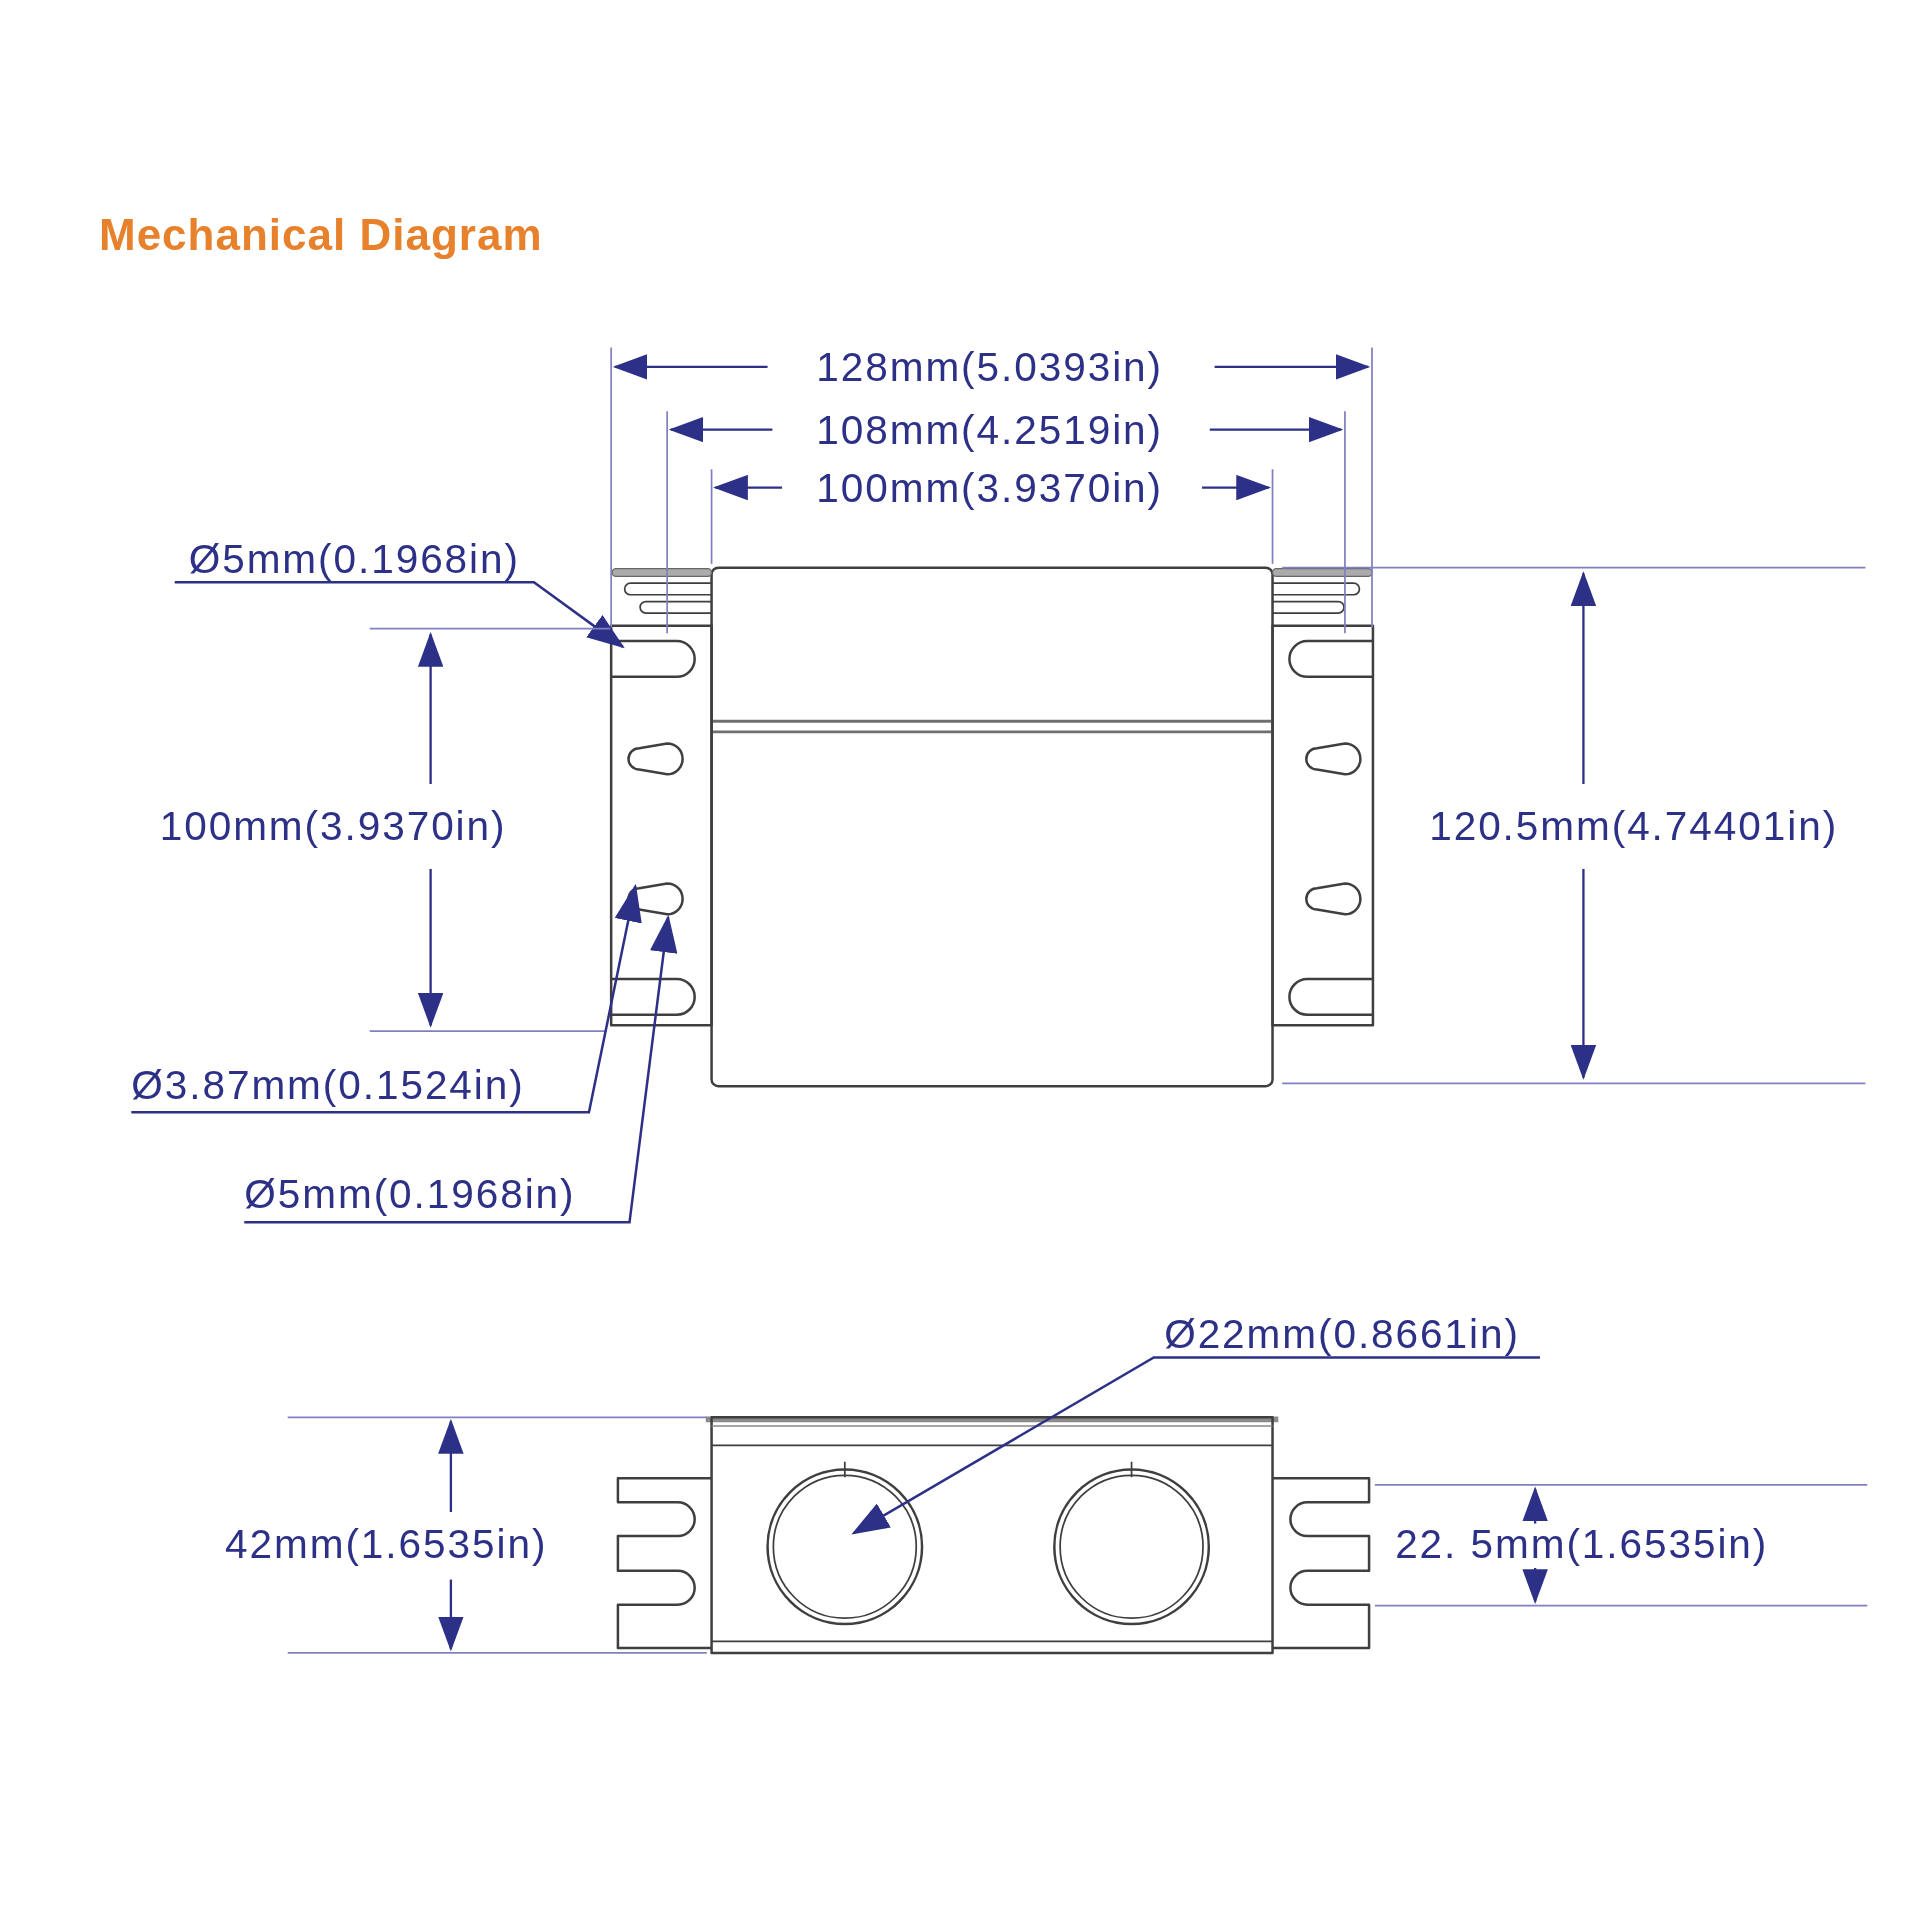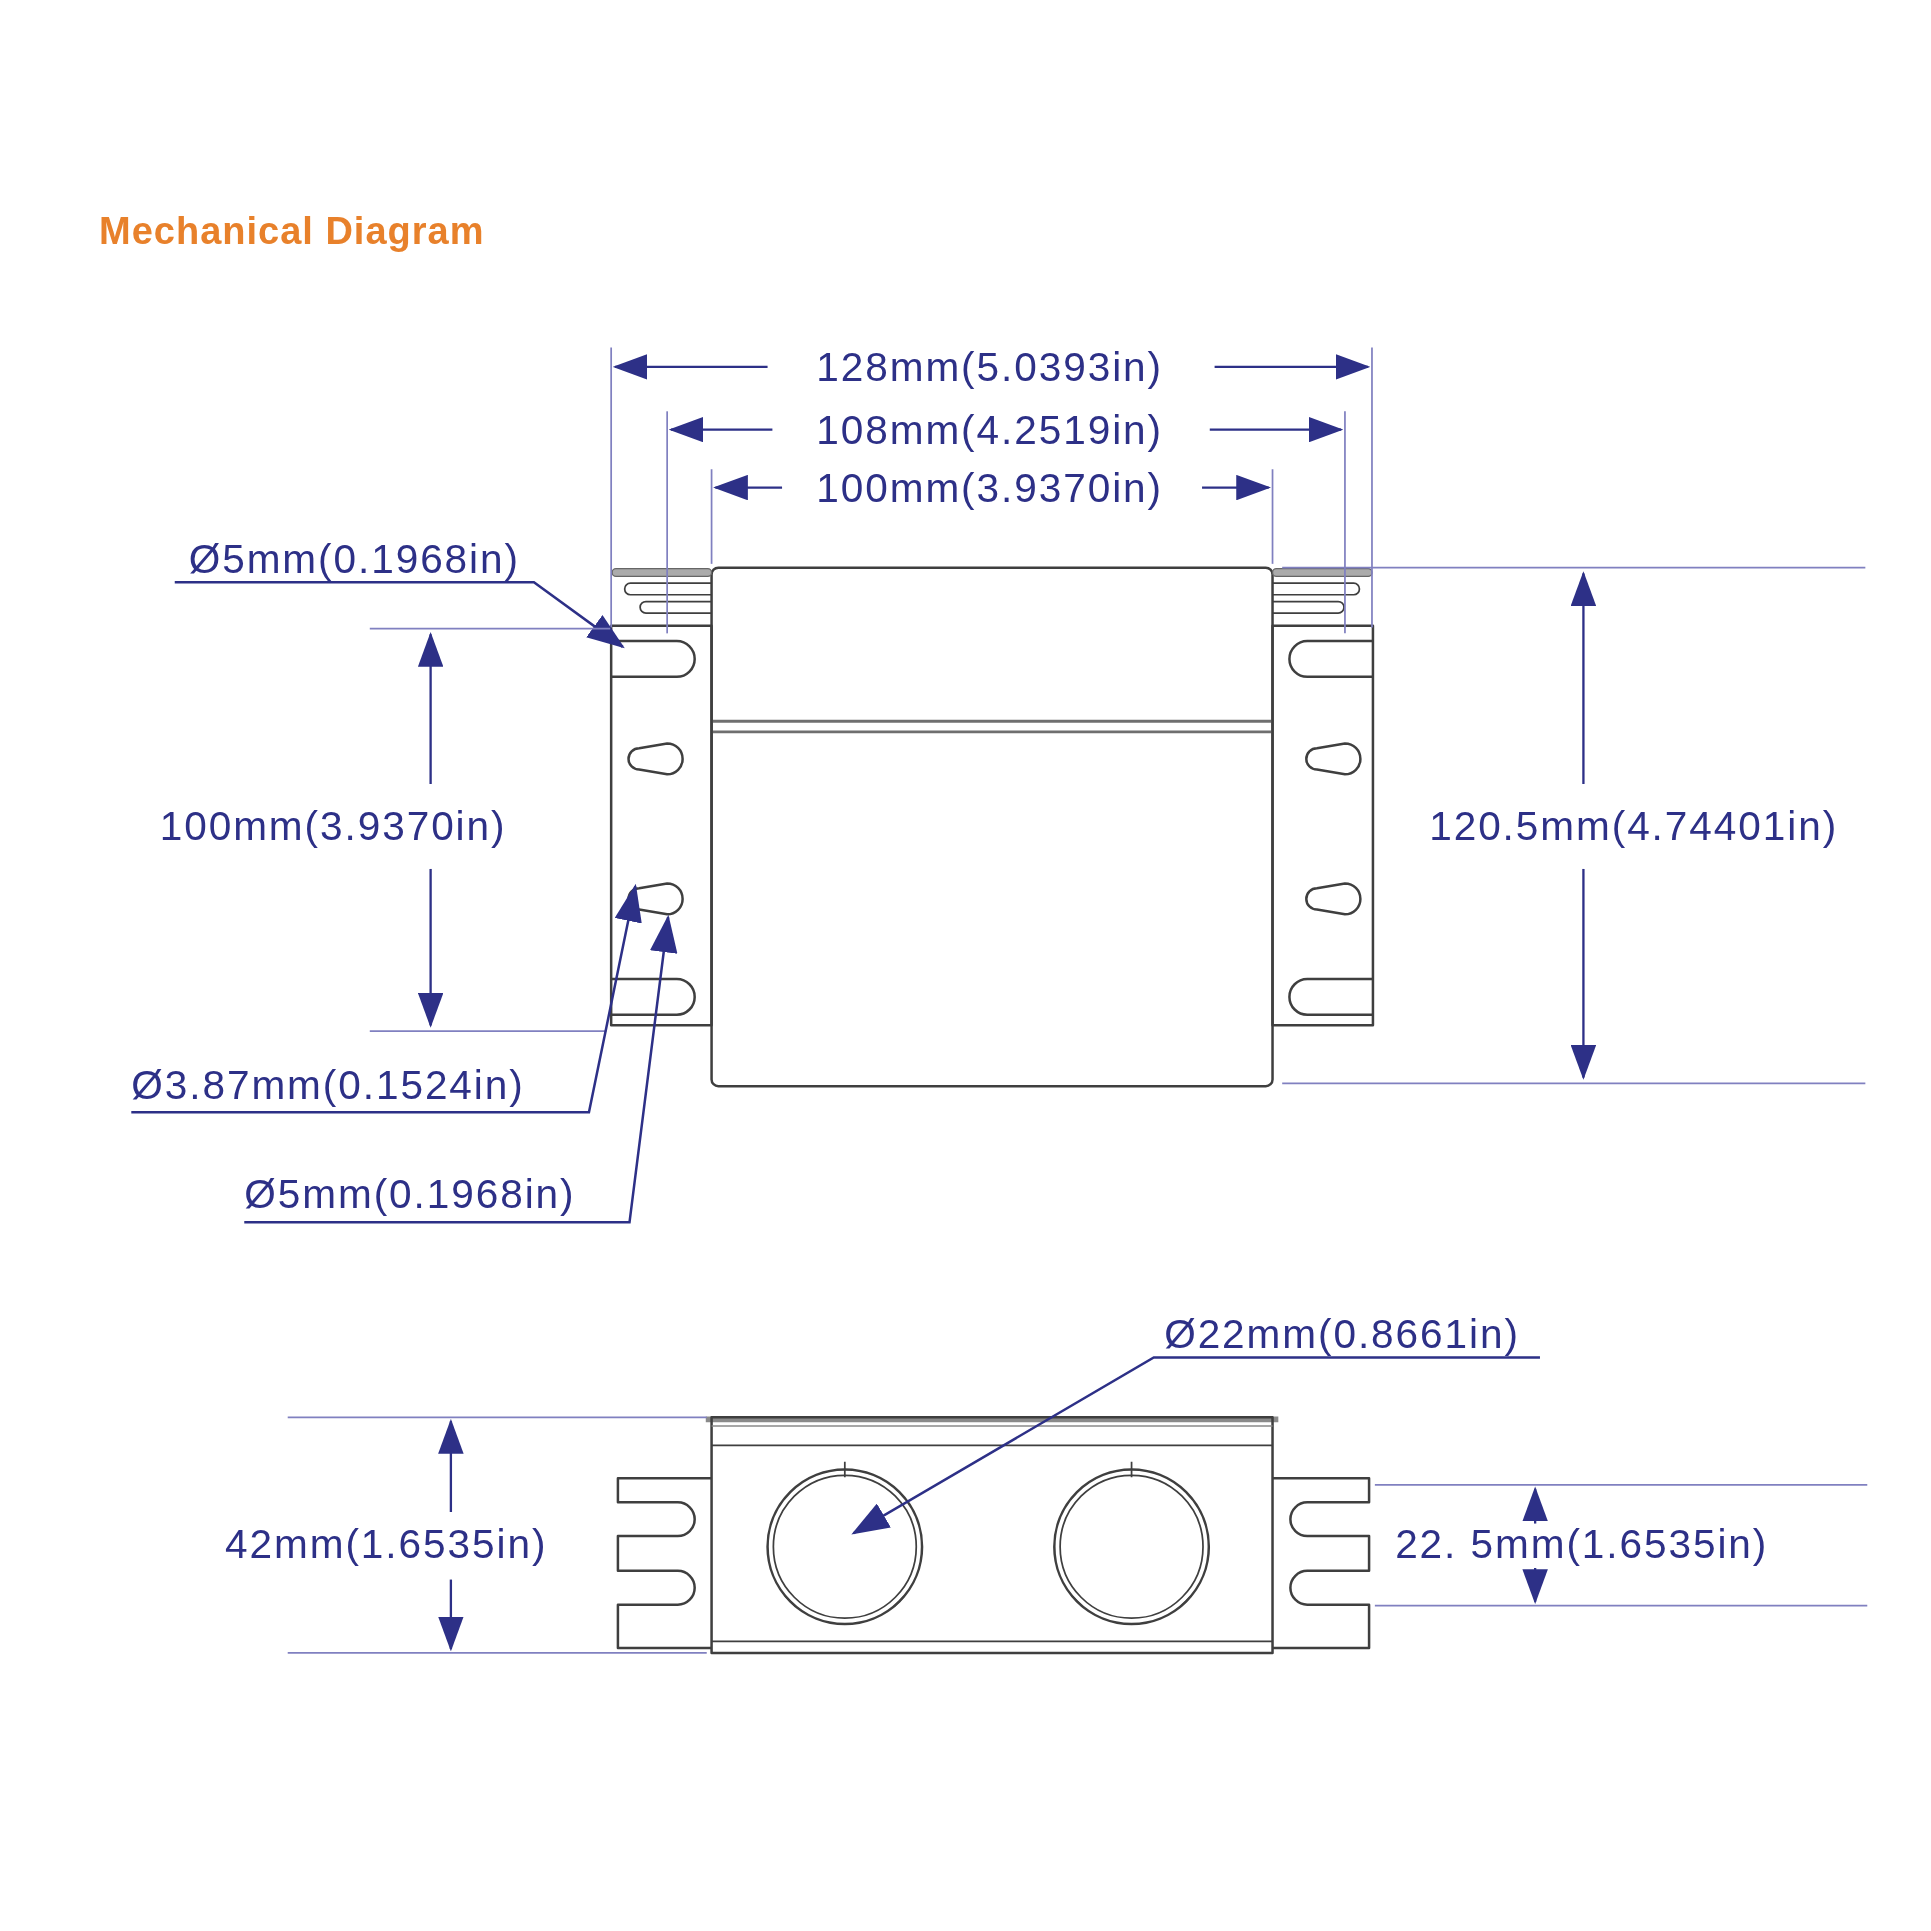--- a/index.html
+++ b/index.html
@@ -1,18 +1,18 @@
 <!DOCTYPE html>
 <html style="--accent: #E8812B; --dimension_text: #2D3087; --extension_line: #8080C0; --outline: #3F3F3F;"><head>
 <meta charset="utf-8">
 <style>
   html,body{margin:0;padding:0;background:#ffffff;}
   .page{position:relative;width:1931px;height:1931px;background:#ffffff;overflow:hidden;
         font-family:"Liberation Sans", sans-serif;}
-  .title{position:absolute;left:99px;top:210px;font-size:38px;font-weight:bold;
+  .title{position:absolute;left:99px;top:210px;font-size:44px;font-weight:bold;
          color:var(--accent,#E8812B);letter-spacing:1px;}
   svg{position:absolute;left:0;top:0;}
   .outline{stroke:var(--outline,#3F3F3F);stroke-width:2.6;fill:none;stroke-linejoin:round;}
   .outline-thin{stroke:var(--outline,#3F3F3F);stroke-width:1.8;fill:none;}
   .gray{stroke:#8a8a8a;fill:none;}
   .seam{stroke:#6f6f6f;stroke-width:3;fill:none;}
   .fin-cap{fill:#ababab;stroke:#666;stroke-width:1.4;}
   .ext{stroke:var(--extension_line,#8080C0);stroke-width:1.8;fill:none;}
   .dim{stroke:var(--dimension_text,#2D3087);stroke-width:2.4;fill:none;}
   .leader{stroke:var(--dimension_text,#2D3087);stroke-width:2.6;fill:none;}

